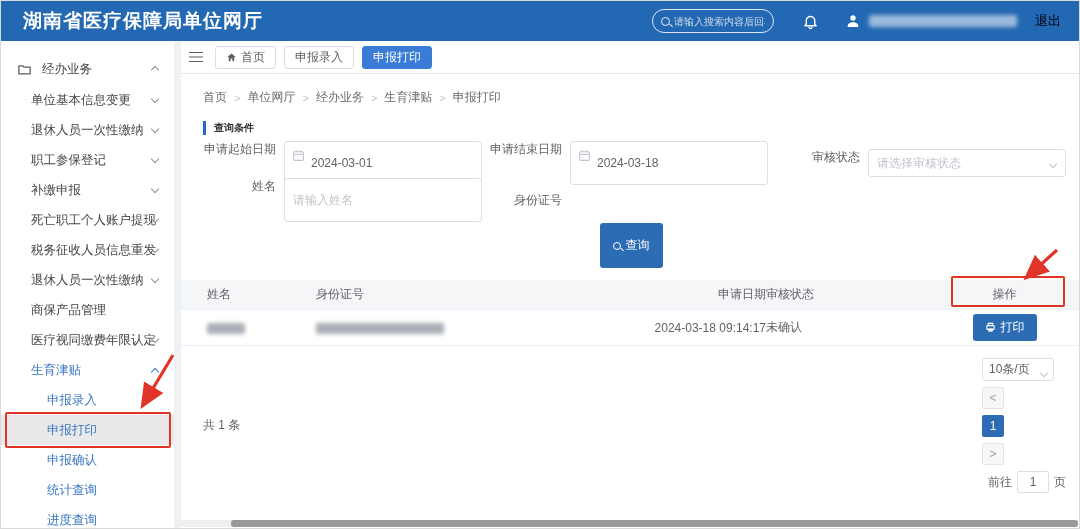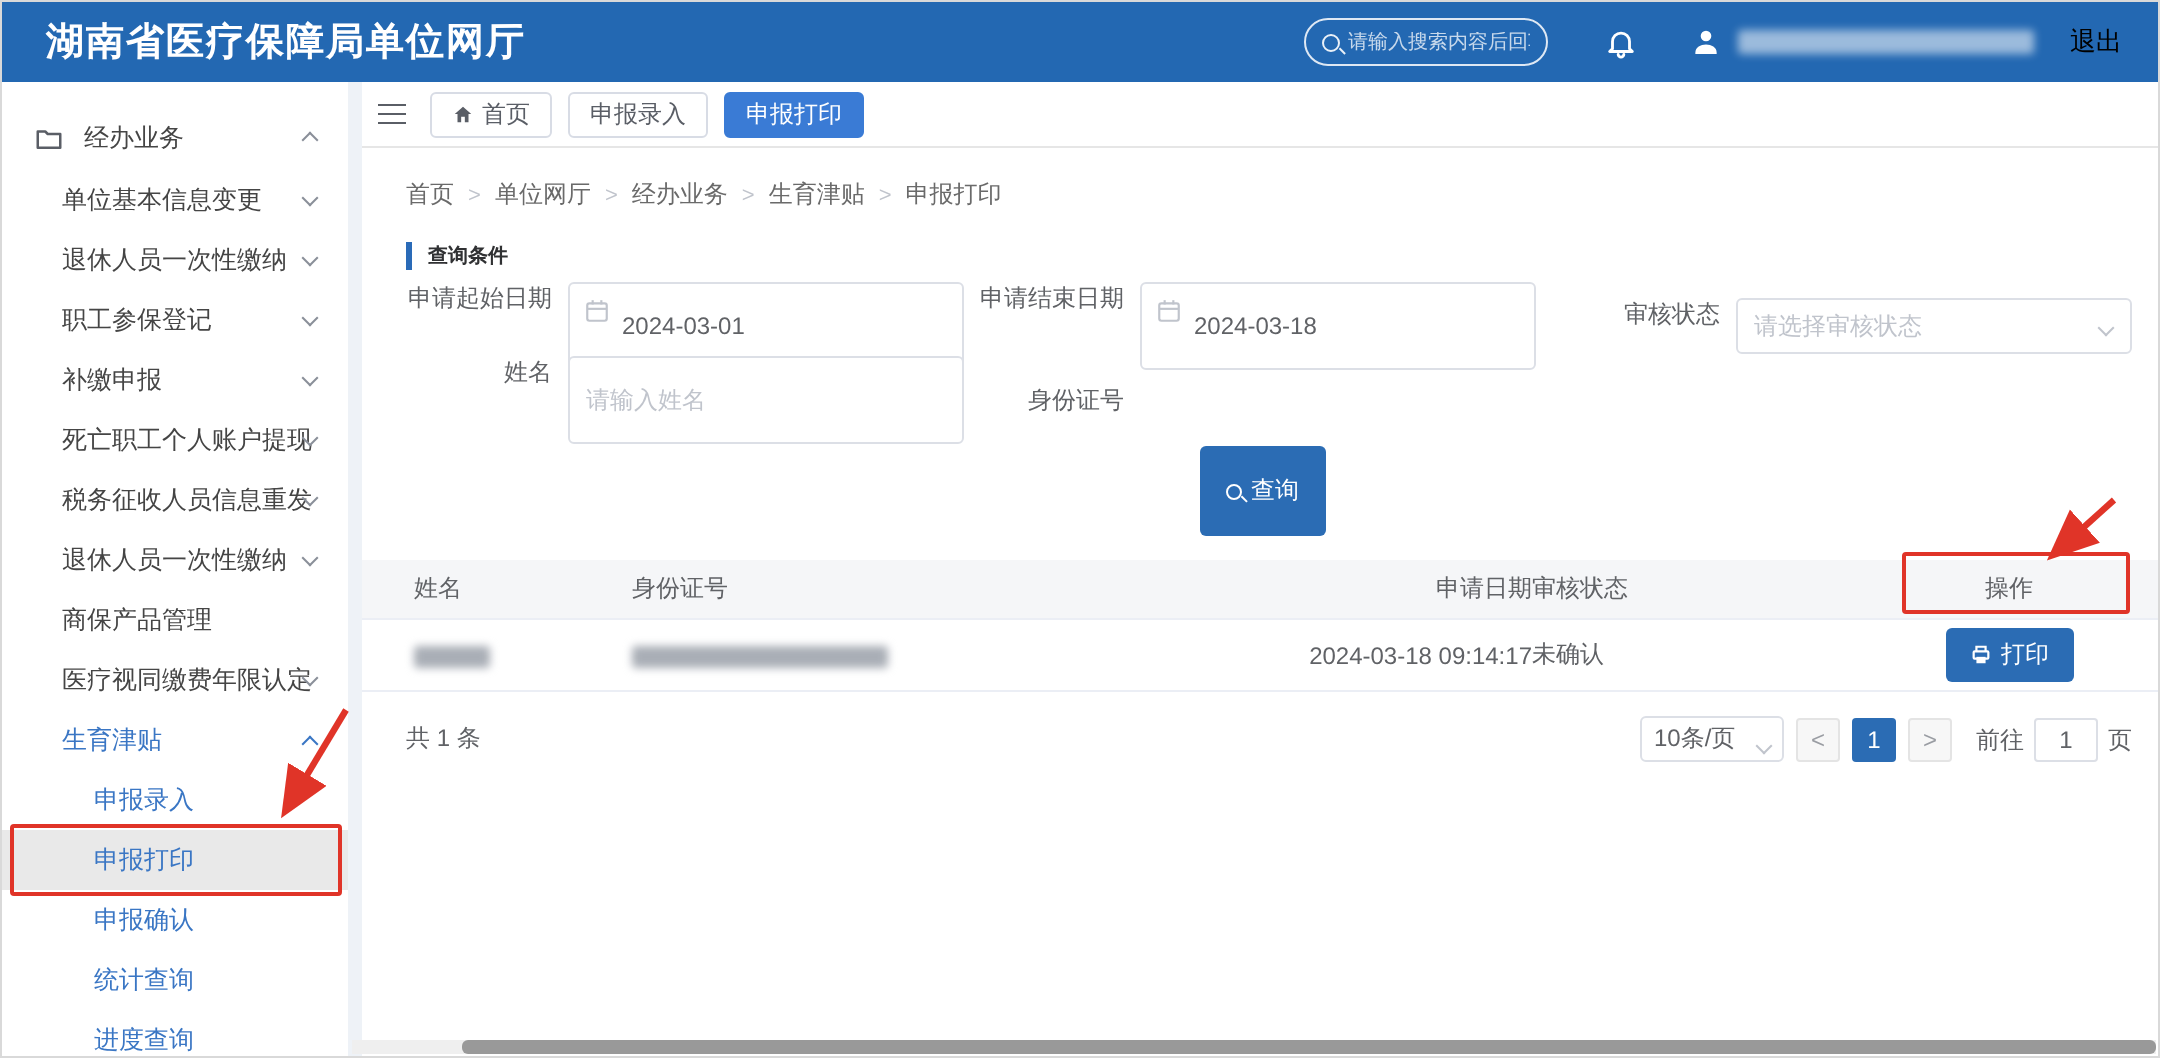--- a/index.html
+++ b/index.html
@@ -79,21 +79,21 @@
   .c1 { width:15%; padding-left:26px; }
   .c2 { width:25%; }
   .c3 { width:25%; text-align:right; }
   .c4 { width:18%; }
   .c5 { width:17%; text-align:center; }
   .blur-cell { display:inline-block; height:11px; border-radius:2px; background:#a9aeb6; filter:blur(2px); vertical-align:middle; }
   .btn-print { display:inline-flex; align-items:center; gap:5px; background:#2b6cb4; color:#fff; border:none; border-radius:3px; font-size:12px; padding:5px 12px; cursor:pointer; font-family:inherit; }
 
   
   .pager { display:flex; align-items:center; margin-top:12px; padding:0 15px 0 22px; font-size:12px; color:#606266; }
-  .pg-right { margin-left:auto; display:flex; align-items:flex-end; gap:6px; }
+  .pg-right { margin-left:auto; display:flex; align-items:flex-start; gap:6px;flex-direction:column; }
   .pg-size { position:relative; width:72px; height:23px; border:1px solid #dcdfe6; border-radius:3px; display:flex; align-items:center; padding:0 6px; color:#606266; cursor:pointer; }
   .pg-size .chev { right:6px; border-color:#c0c4cc; }
   .pg-arrow { width:22px; height:22px; border:1px solid #e4e4e4; background:#f7f7f7; border-radius:2px; display:flex; align-items:center; justify-content:center; color:#9a9da3; cursor:pointer; }
   .pg-num { width:22px; height:22px; background:#2b6cb4; border-radius:2px; color:#fff; display:flex; align-items:center; justify-content:center; cursor:pointer; }
   .pg-goto { display:flex; align-items:center; gap:5px; margin-left:6px; }
   .pg-goto input { width:32px; height:22px; border:1px solid #dcdfe6; border-radius:2px; text-align:center; font-size:12px; color:#606266; outline:none; font-family:inherit; }
 
   
   .hscroll-track { position:absolute; left:175px; right:1px; bottom:1px; height:7px; background:#efefef; }
   .hscroll-thumb { position:absolute; left:55px; right:0; top:0; height:7px; background:#999; border-radius:3px; }

